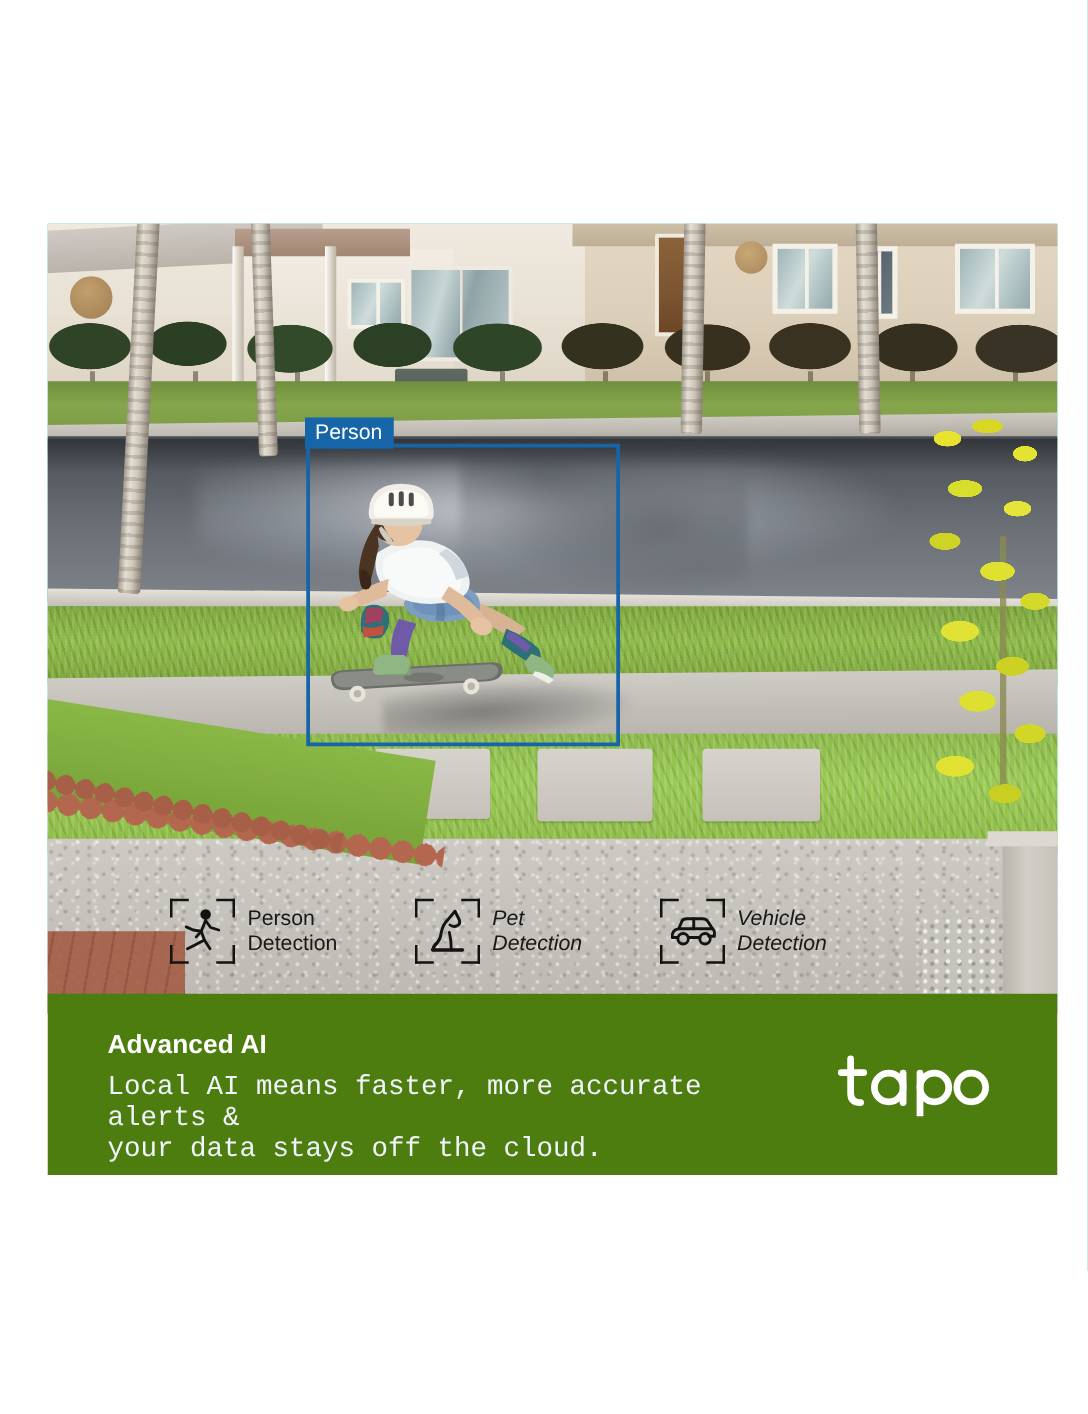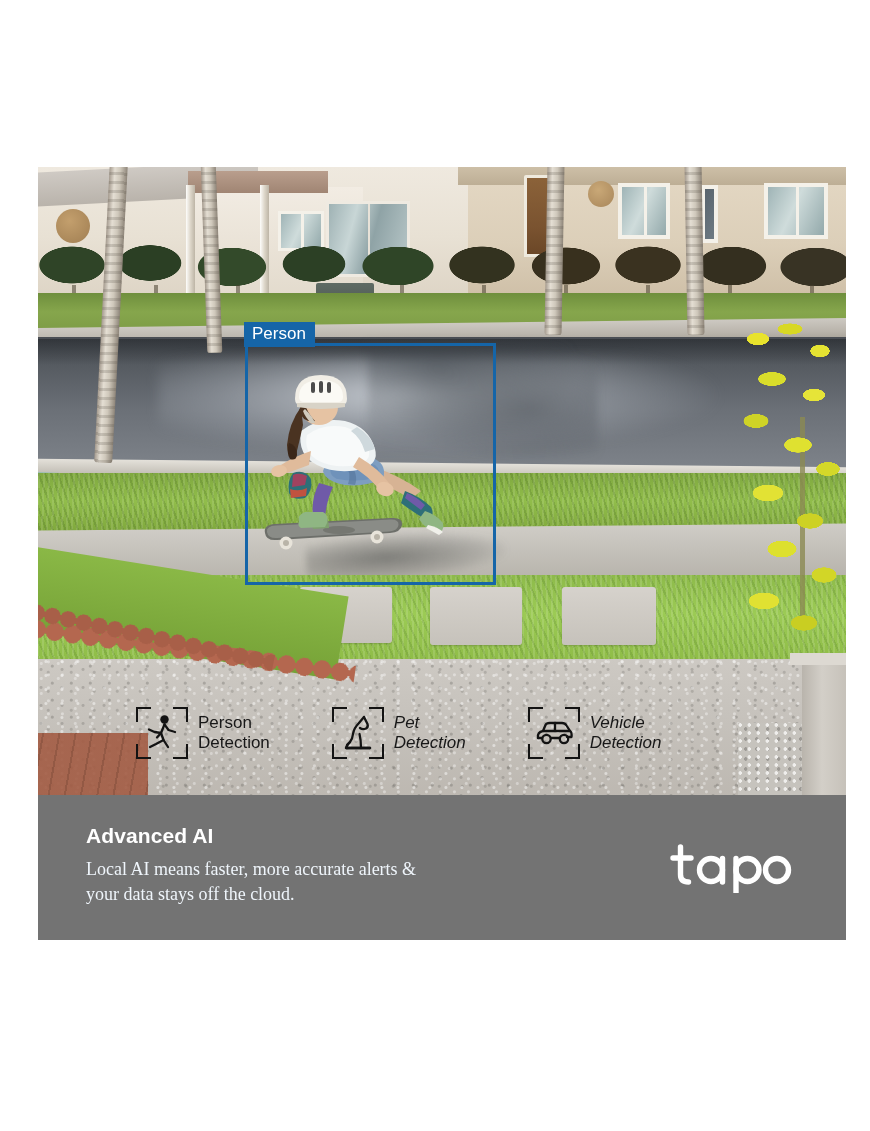--- a/index.html
+++ b/index.html
@@ -22,21 +22,21 @@
     top: 163px;
     width: 808px;
     height: 777px;
     overflow: hidden;
   }
 
   
   #camera-photo {
     position: absolute;
     left: 0;
-    top: 4px;
+    top: 16px;
     width: 808px;
     height: 632px;
     overflow: hidden;
     background: #14b8a6;
   }
 
   
   .scene-layer { position: absolute; }
 
   
@@ -375,45 +375,45 @@
     white-space: pre-line;
   }
 
   
   #banner {
     position: absolute;
     left: 0;
     top: 632px;
     width: 808px;
     height: 145px;
-    background: #737373;
+    background: #4d7c0f;
     overflow: hidden;
   }
   #banner-text {
     position: absolute;
     left: 48px;
     top: 28px;
     width: 540px;
   }
   #banner-heading {
     color: #ffffff;
     font-size: 21px;
     font-weight: bold;
     line-height: 26px;
     margin: 0 0 8px 0;
     letter-spacing: .1px;
     font-family: "Liberation Sans", sans-serif;
   }
   #banner-sub {
     color: #eff5fb;
-    font-size: 18px;
+    font-size: 22px;
     line-height: 25px;
     margin: 0;
     white-space: pre-line;
-    font-family: Liberation Serif, serif;
+    font-family: Liberation Mono, monospace;
   }
   #brand-logo {
     position: absolute;
     right: 46px;
     top: 46px;
     width: 130px;
     height: 52px;
   }
 </style>
 </head>

